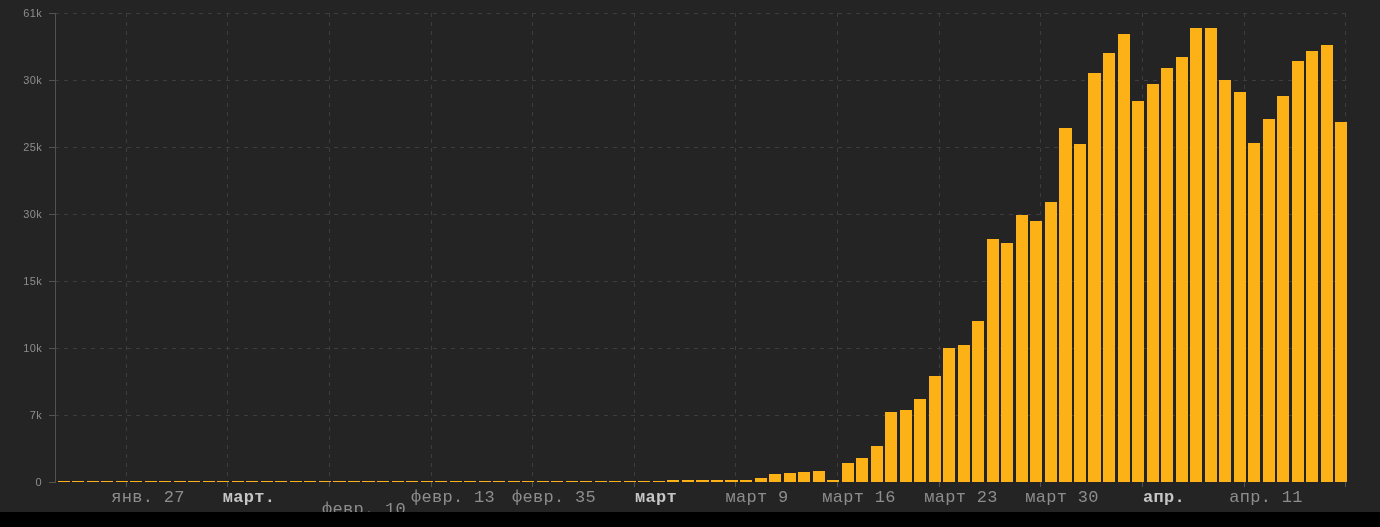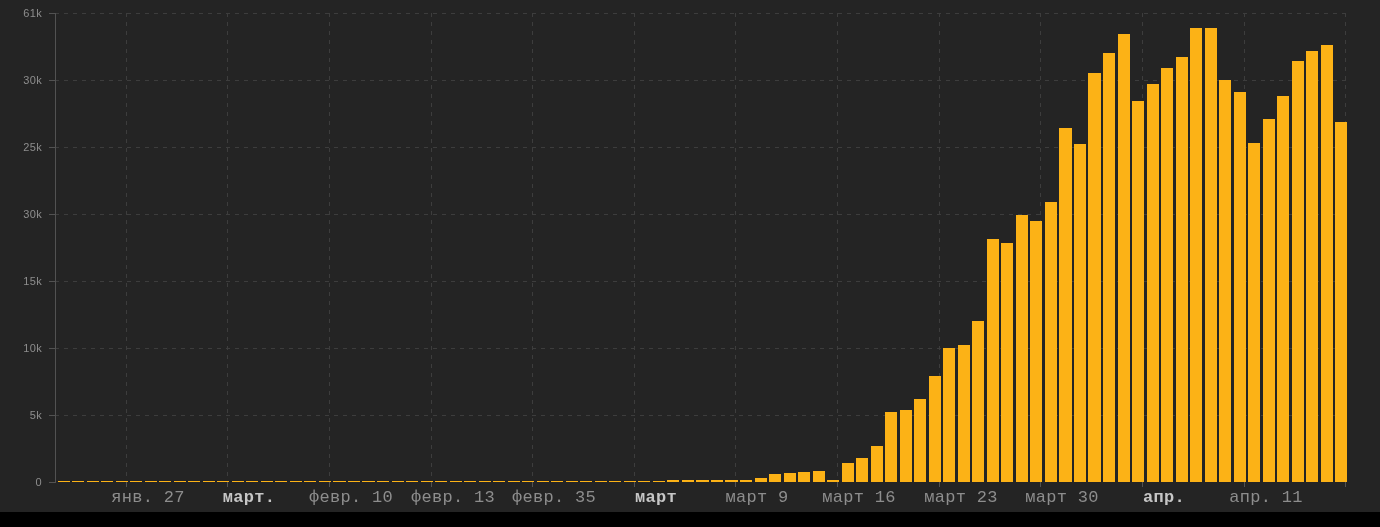--- a/index.html
+++ b/index.html
@@ -30,21 +30,21 @@
 </style>
 </head>
 <body style="background: rgb(36, 36, 36);">
 
 <div class="stage">
   <div id="plot">
       <div class="ytick" style="left: 49px; top: 482px;"></div>
       <div class="ylab" style="left: 0px; top: 476px;">0</div>
       <div class="hgrid" style="left: 55px; top: 415px; width: 1292px;"></div>
       <div class="ytick" style="left: 49px; top: 415px;"></div>
-      <div class="ylab" style="left: 0px; top: 409px;">5k</div>
+      <div class="ylab" style="left: 0px; top: 409px;">7k</div>
       <div class="hgrid" style="left: 55px; top: 348px; width: 1292px;"></div>
       <div class="ytick" style="left: 49px; top: 348px;"></div>
       <div class="ylab" style="left: 0px; top: 342px;">10k</div>
       <div class="hgrid" style="left: 55px; top: 281px; width: 1292px;"></div>
       <div class="ytick" style="left: 49px; top: 281px;"></div>
       <div class="ylab" style="left: 0px; top: 275px;">15k</div>
       <div class="hgrid" style="left: 55px; top: 214px; width: 1292px;"></div>
       <div class="ytick" style="left: 49px; top: 214px;"></div>
       <div class="ylab" style="left: 0px; top: 208px;">30k</div>
       <div class="hgrid" style="left: 55px; top: 147px; width: 1292px;"></div>
@@ -57,21 +57,21 @@
       <div class="ytick" style="left: 49px; top: 13px;"></div>
       <div class="ylab" style="left: 0px; top: 7px;">61k</div>
       <div class="vgrid" style="left: 126px; top: 13px; height: 469px;"></div>
       <div class="xtick" style="left: 126px; top: 482px;"></div>
       <div class="xlab" style="left: 148px;">янв. 27</div>
       <div class="vgrid" style="left: 227px; top: 13px; height: 469px;"></div>
       <div class="xtick" style="left: 227px; top: 482px;"></div>
       <div class="xlab bold" style="left: 249px;">март.</div>
       <div class="vgrid" style="left: 329px; top: 13px; height: 469px;"></div>
       <div class="xtick" style="left: 329px; top: 482px;"></div>
-      <div class="xlab" style="left: 351px;">февр. 10</div>
+      <div class="xlab" style="left: 364px; margin-top: 12px;">февр. 10</div>
       <div class="vgrid" style="left: 431px; top: 13px; height: 469px;"></div>
       <div class="xtick" style="left: 431px; top: 482px;"></div>
       <div class="xlab" style="left: 453px;">февр. 13</div>
       <div class="vgrid" style="left: 532px; top: 13px; height: 469px;"></div>
       <div class="xtick" style="left: 532px; top: 482px;"></div>
       <div class="xlab" style="left: 554px;">февр. 35</div>
       <div class="vgrid" style="left: 634px; top: 13px; height: 469px;"></div>
       <div class="xtick" style="left: 634px; top: 482px;"></div>
       <div class="xlab bold" style="left: 656px;">март</div>
       <div class="vgrid" style="left: 735px; top: 13px; height: 469px;"></div>

